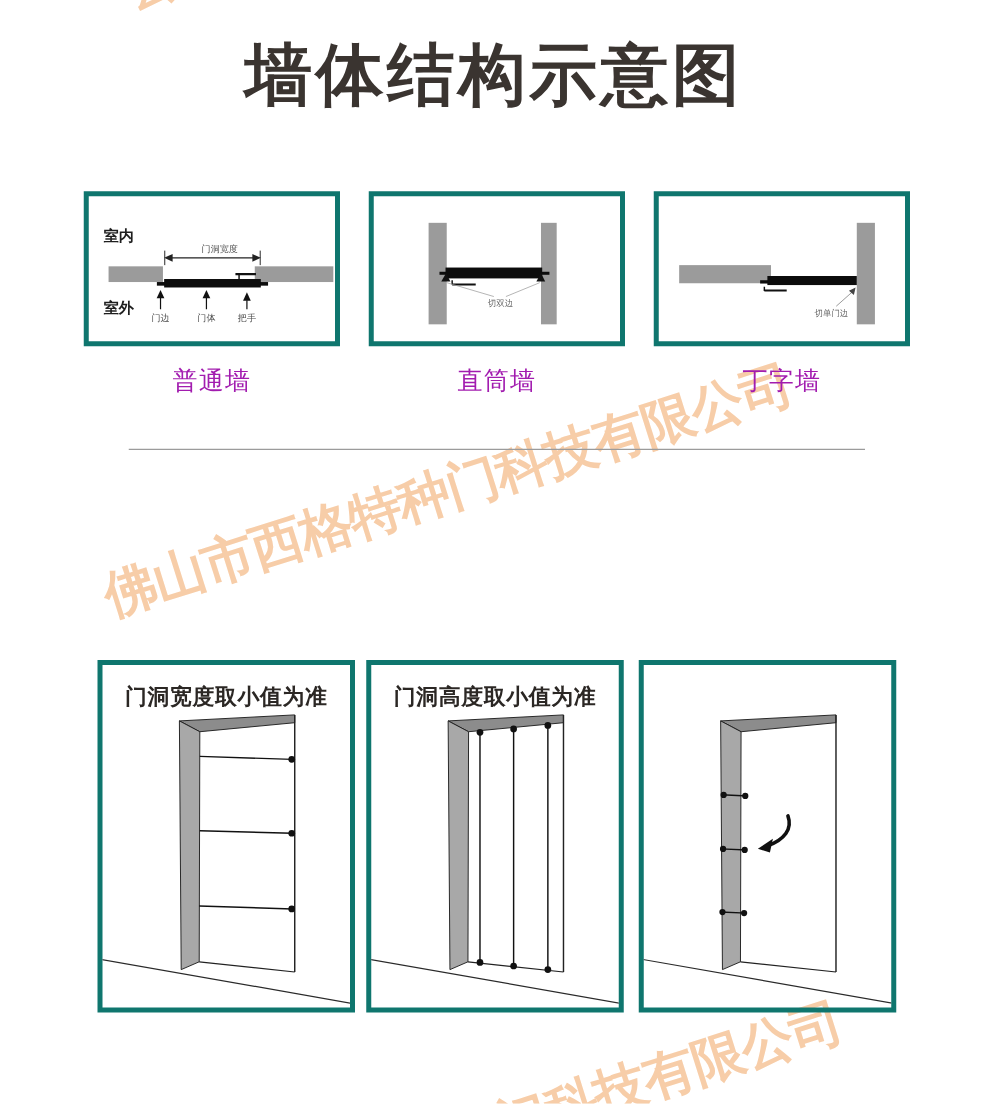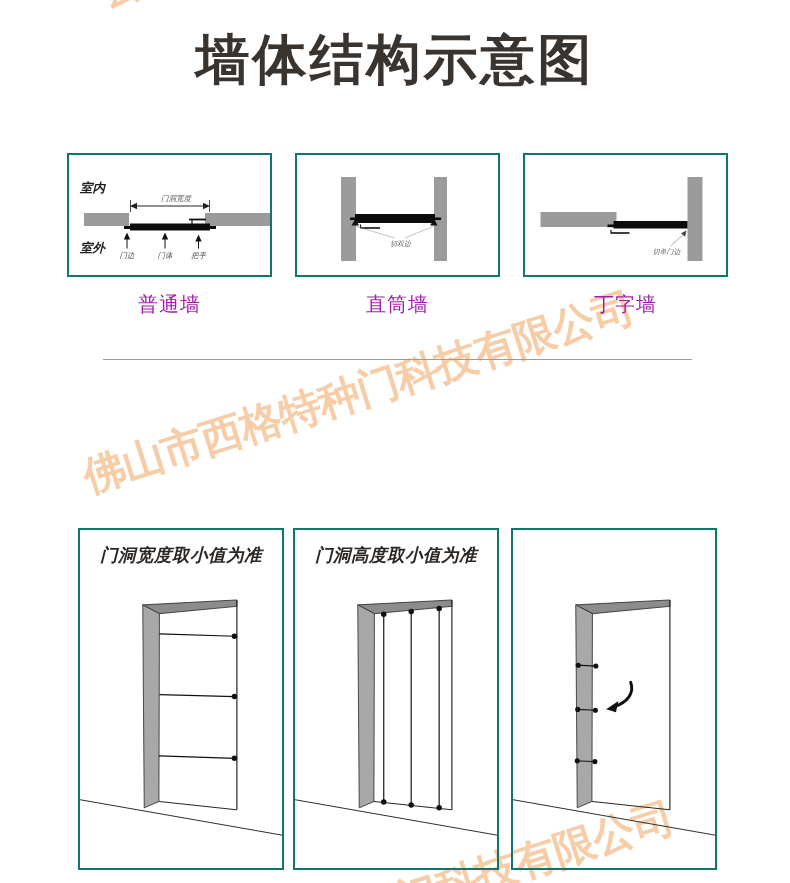--- a/index.html
+++ b/index.html
@@ -11,24 +11,24 @@
       letter-spacing:-1px;color:#f7cda8;transform-origin:0 0;transform:rotate(-17.5deg);}
   .wm-mid{left:76px;top:452px;}
   .wm-bottom{left:116px;top:962px;}
   .wm-top{left:92px;top:-34px;}
   
   .content{position:absolute;inset:0;z-index:2;}
   .big-title{position:absolute;left:0;right:0;text-align:center;
              font-size:54px;font-weight:800;color:#3a3430;letter-spacing:3px;}
   .title-1{top:24px;}
   .title-2{top:428px;}
-  .fig-box{position:absolute;box-sizing:border-box;border:2px solid #0f766e;background:transparent;font-style:italic;}
+  .fig-box{position:absolute;box-sizing:border-box;border:4px solid #0f766e;background:transparent;}
   .row1{top:153px;width:205px;height:124px;}
   .box-a{left:67px;} .box-b{left:295px;} .box-c{left:523px;}
-  .row2{top:528px;width:206px;height:342px;}
+  .row2{top:528px;width:206px;height:282px;}
   .box-d{left:78px;} .box-e{left:293px;} .box-f{left:511px;}
   .fig-box svg{position:absolute;left:0;top:0;width:100%;height:100%;}
   .caption{position:absolute;top:291px;width:205px;text-align:center;
            font-size:20px;color:#a21caf;letter-spacing:1px;}
   .cap-a{left:67px;} .cap-b{left:295px;} .cap-c{left:523px;}
   .m-title{position:absolute;left:0;right:0;top:13px;text-align:center;
            font-size:17.5px;font-weight:700;color:#2b2724;letter-spacing:.5px;}
   .divider{position:absolute;left:103px;top:359px;width:589px;height:1px;background:#9b9b9b;}
   .plan-label{font-family:"Liberation Serif",serif;font-weight:700;font-size:12.5px;fill:#1e1e1e;}
   .tiny{font-size:7.5px;fill:#4a4a4a;}

